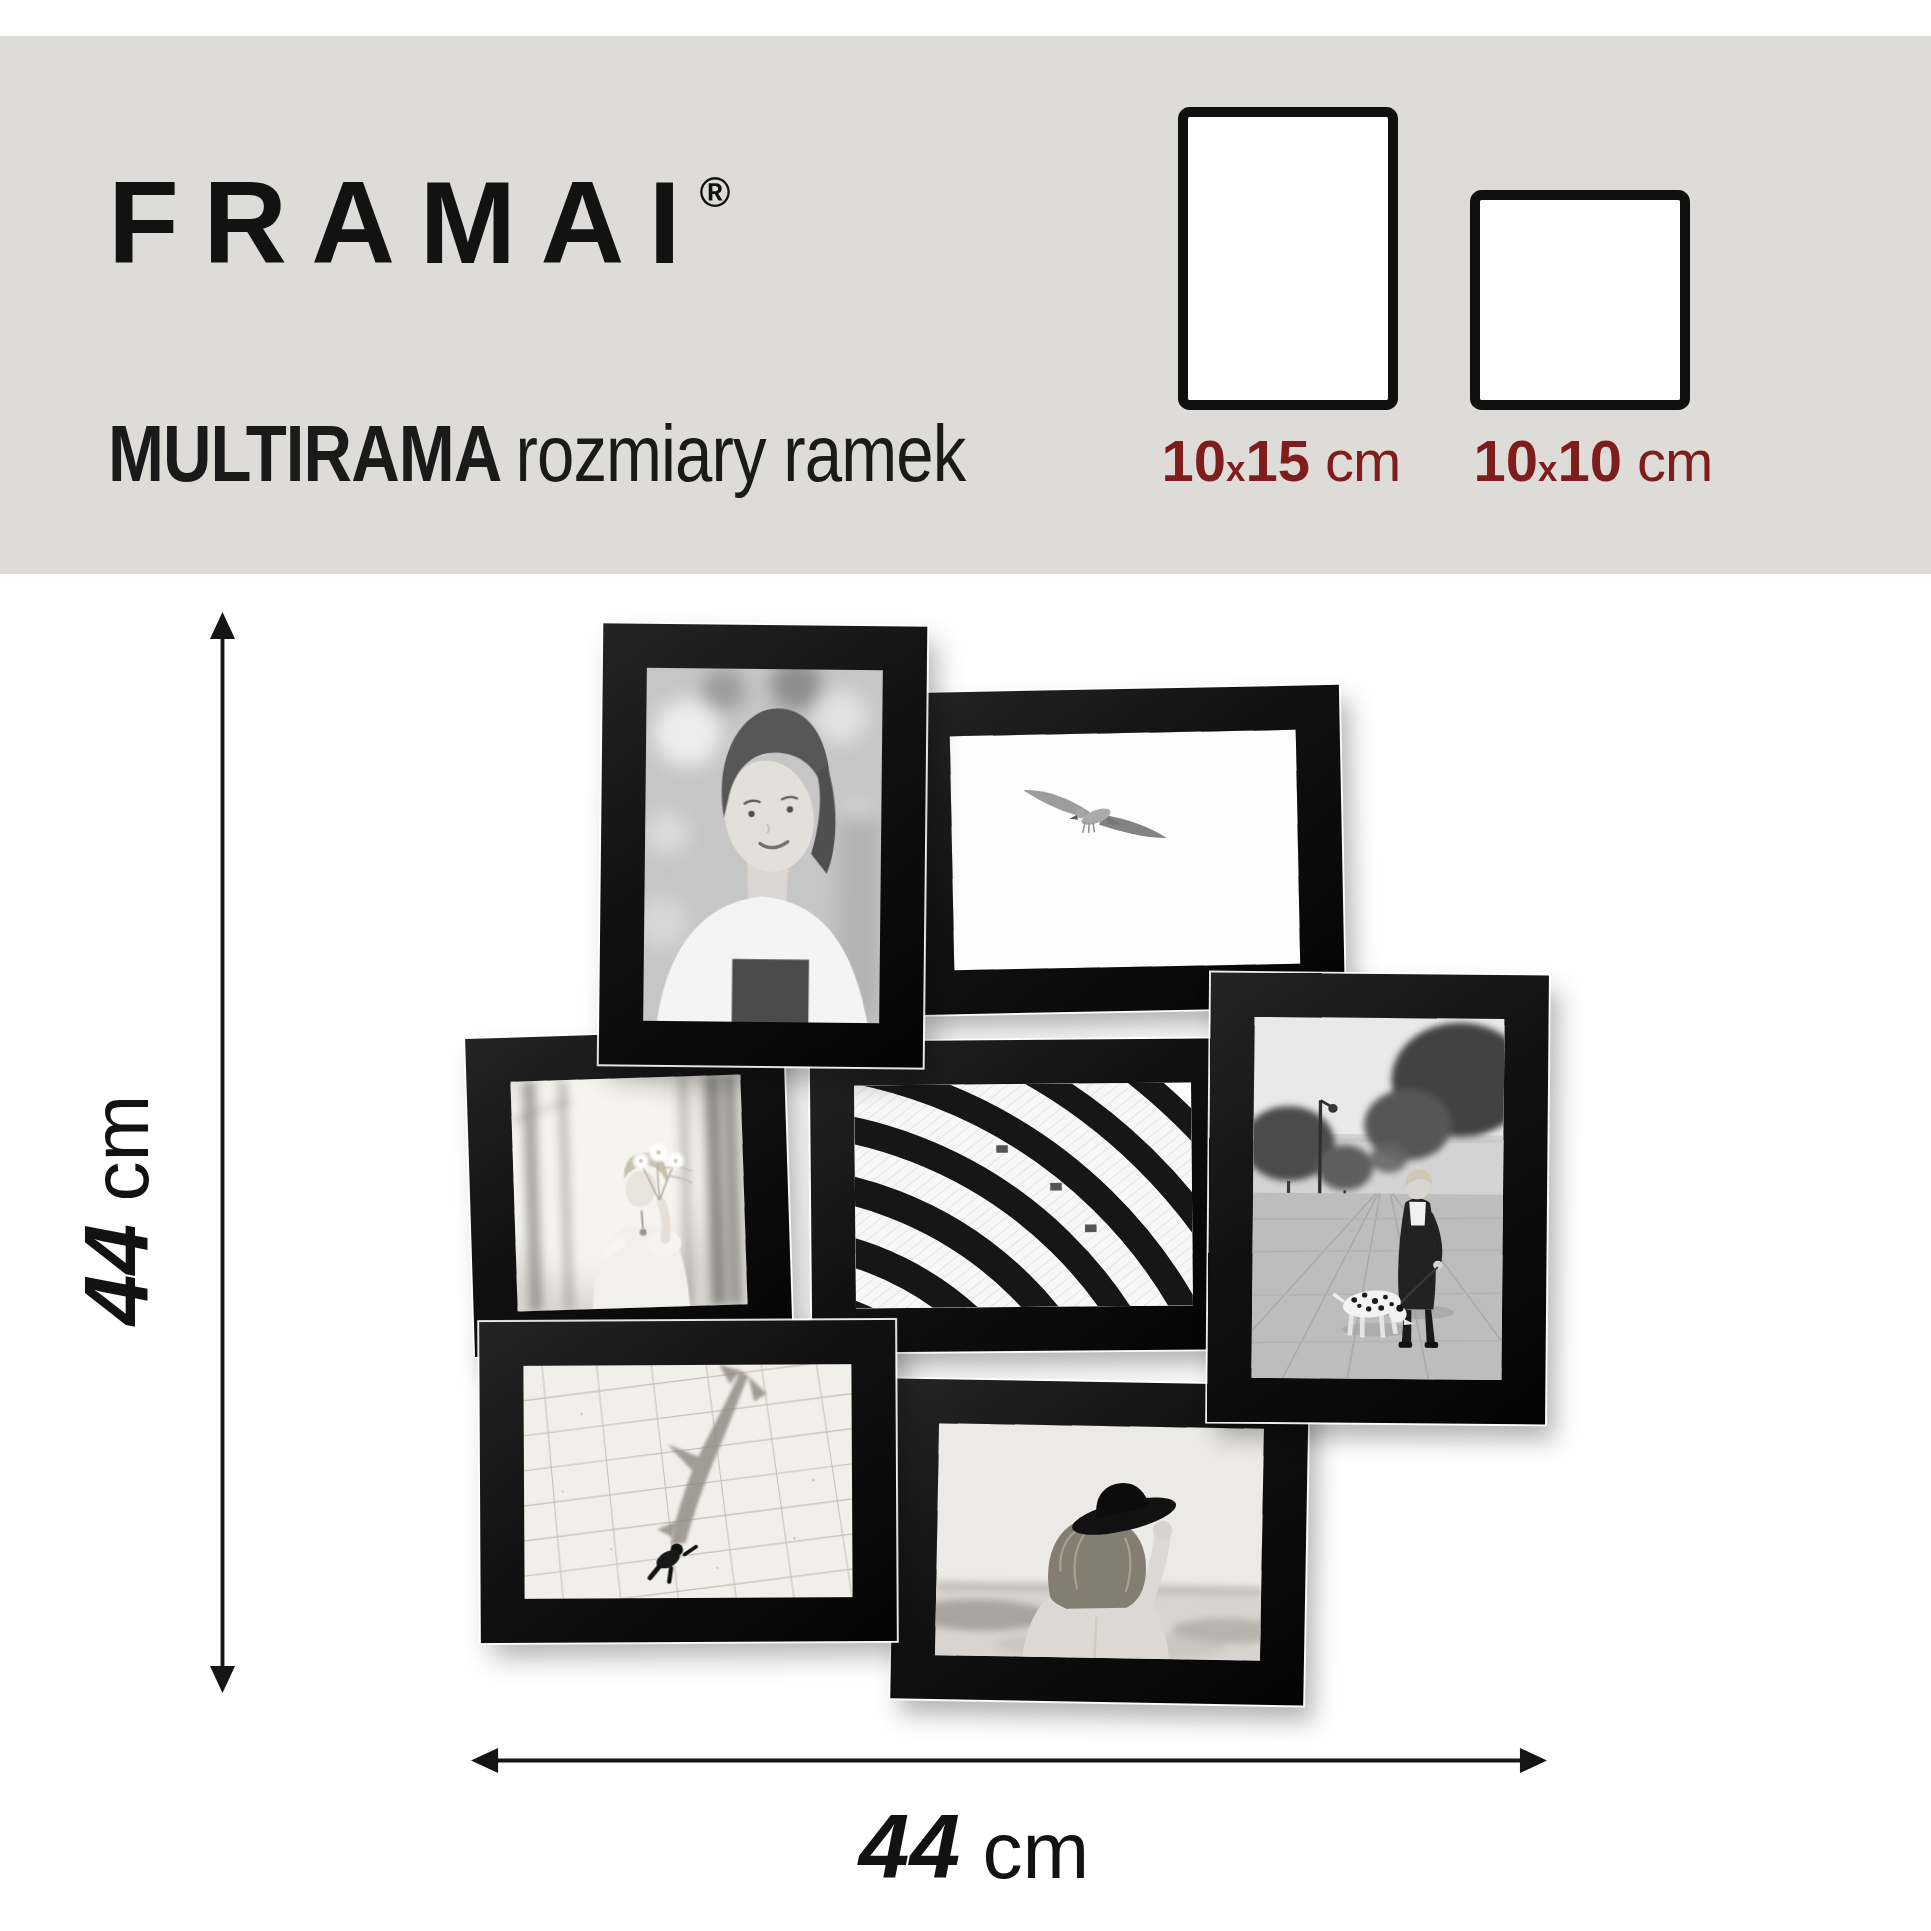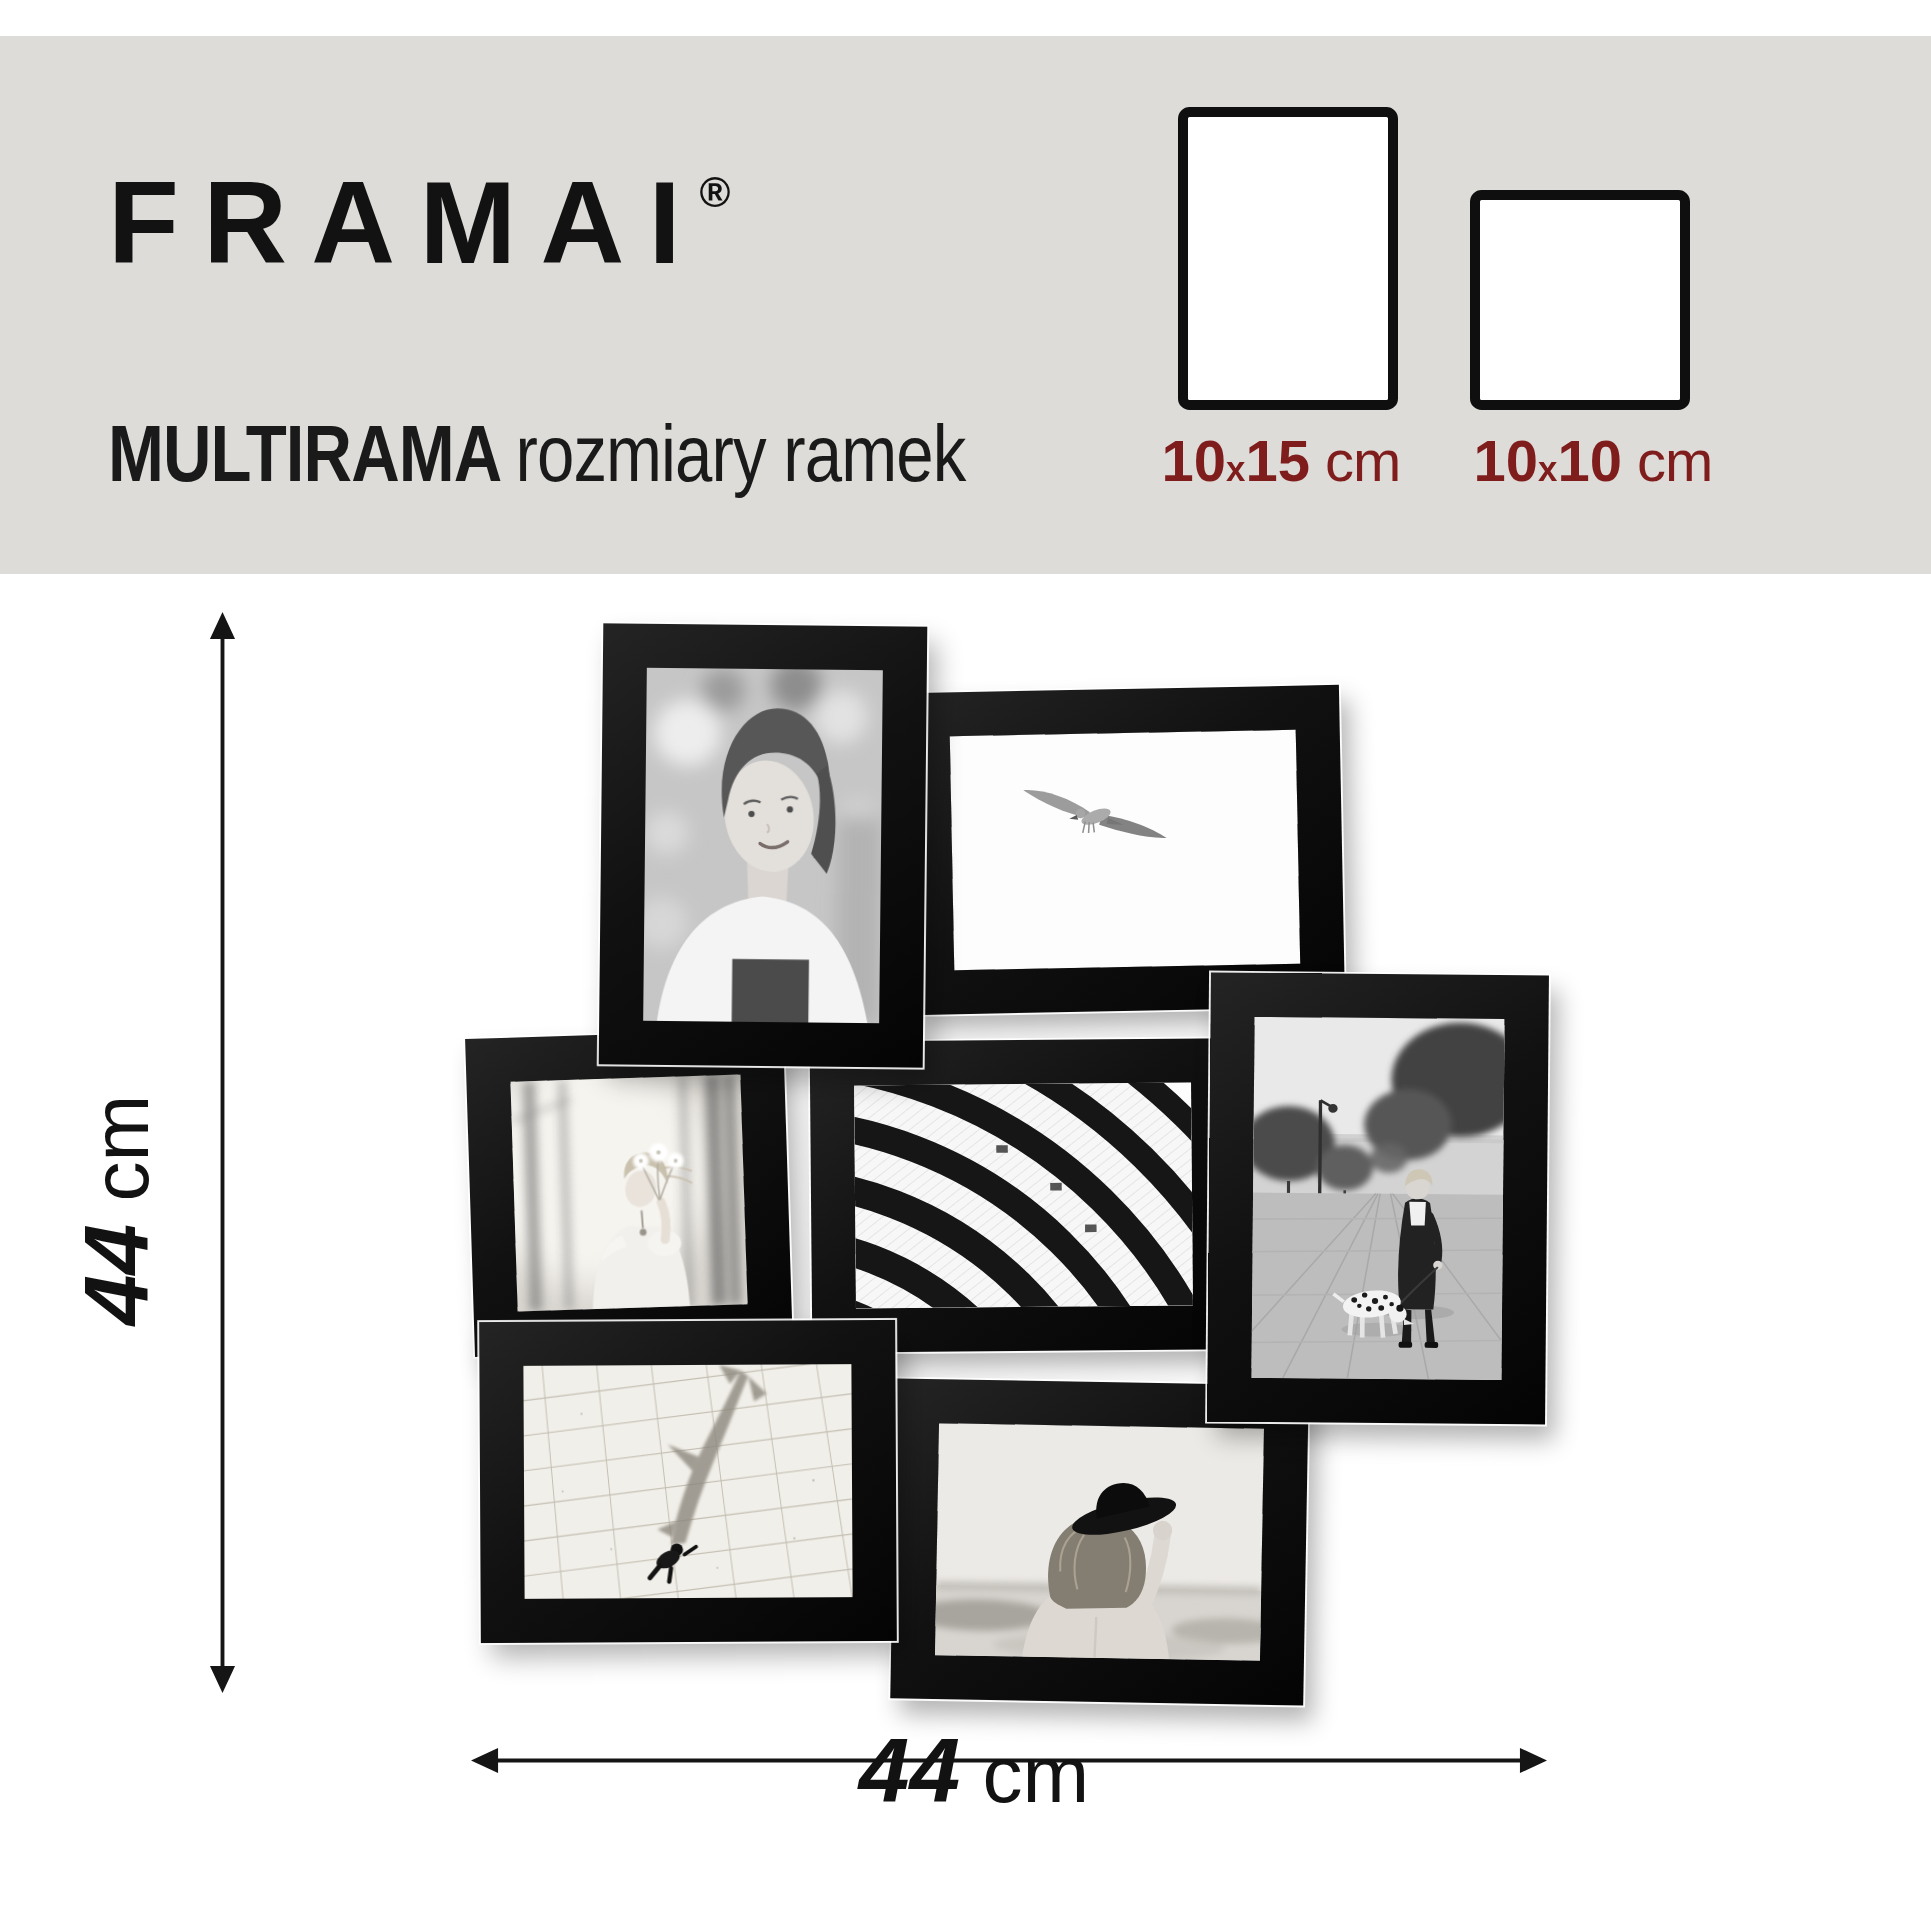--- a/index.html
+++ b/index.html
@@ -42,21 +42,21 @@
   #f7{left:893px;top:1346px;width:413px;height:320px;transform:rotate(1deg);z-index:4;}
   
   .dim-arrow{position:absolute;}
   .dim-arrow.v{left:206px;top:576px;}
   .dim-arrow.h{left:471px;top:1708px;}
   .dim-label{position:absolute;font-size:91px;line-height:1;color:#121212;white-space:nowrap;}
   .dim-label .big{font-weight:700;font-style:italic;}
   .dim-label .unit{font-weight:400;font-style:normal;font-size:.88em;margin-left:.28em;}
   .dim-label.v{left:116px;top:1174px;width:0;height:0;}
   .dim-label.v .rot{display:inline-block;transform:translate(-50%,-50%) rotate(-90deg);white-space:nowrap;}
-  .dim-label.h{left:974px;top:1689px;transform:translateX(-50%);}
+  .dim-label.h{left:974px;top:1765px;transform:translateX(-50%);}
 </style>
 </head>
 <body>
 
 <div class="stage">
 
   <div class="header-band">
     <div class="brand"><span>FRAMAI</span><span class="reg">®</span></div>
 
     <div class="subtitle">

